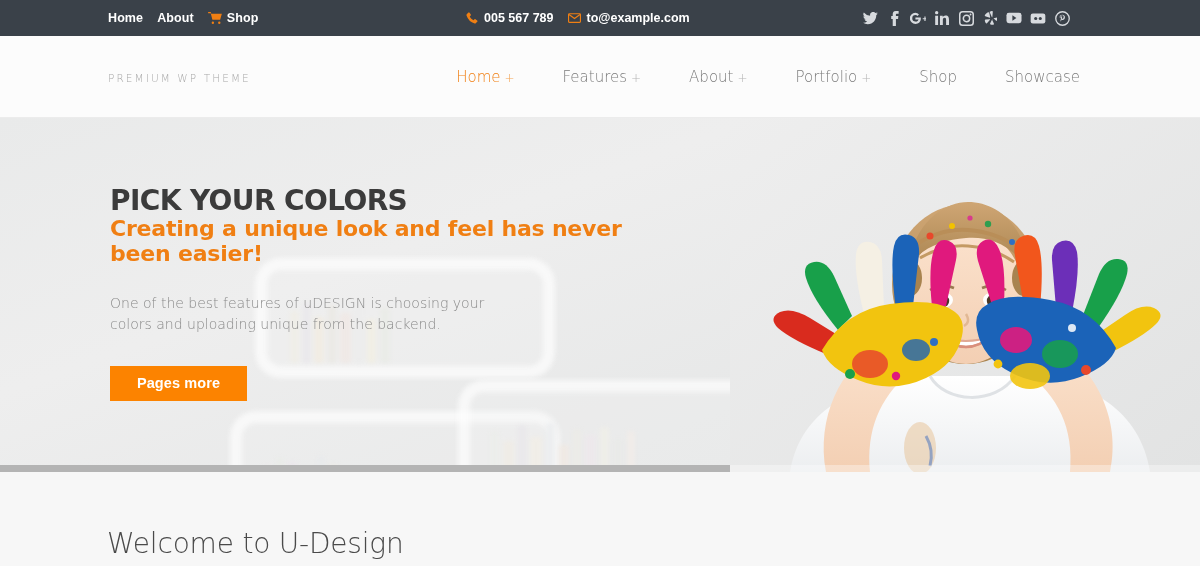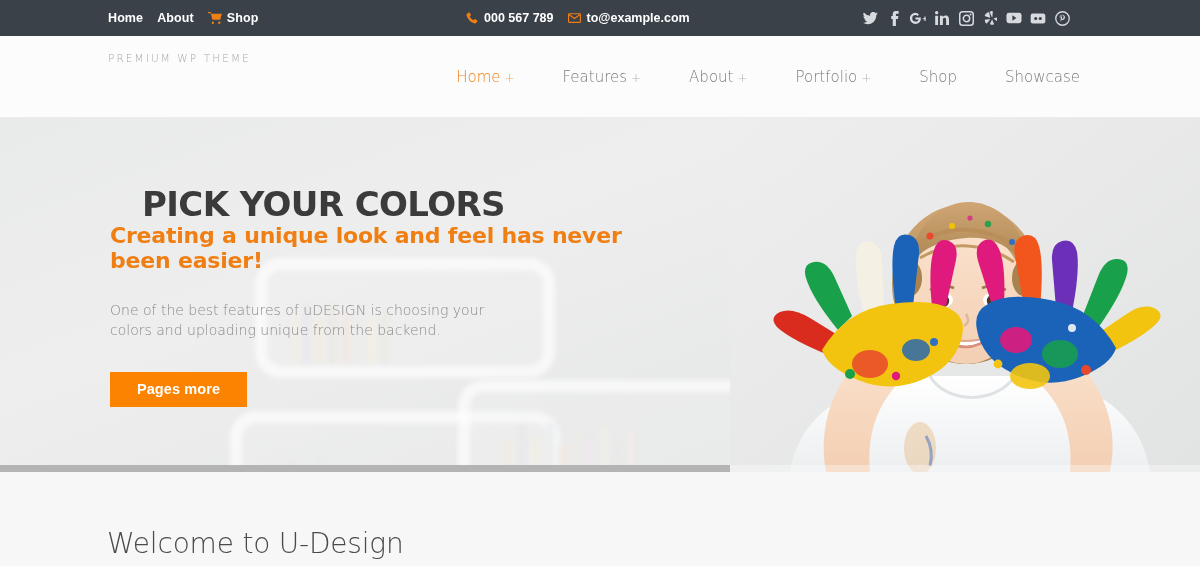--- a/index.html
+++ b/index.html
@@ -107,21 +107,21 @@
   .logo-word {
     font-size: 33px;
     font-weight: 300;
     letter-spacing: 0.5px;
     line-height: 1;
     font-family: "DejaVu Sans", sans-serif;
   }
   .logo-u { color: #f07f13; }
   .logo-design { color: #8c8c8c; }
   .logo-tag {
-    margin-top: 2px;
+    margin-top: 22px;
     font-size: 10.5px;
     letter-spacing: 2.1px;
     color: #a8a8a8;
     font-weight: 300;
     font-family: "DejaVu Sans", sans-serif;
   }
 
   .mainnav {
     position: absolute;
     right: 100px;
@@ -190,27 +190,26 @@
   }
 
   .hero-content {
     position: absolute;
     left: 110px;
     top: 68px;
     width: 560px;
     z-index: 5;
   }
   .hero-title {
-    font-size: 34px;
+    font-size: 28px;
     font-weight: bold;
     color: #3b3b3b;
     letter-spacing: -0.6px;
     line-height: 1.08;
     font-family: "DejaVu Sans", sans-serif;
-    margin-left: 32px;
   }
   .hero-sub {
     font-size: 22px;
     color: #f07f13;
     font-weight: 600;
     letter-spacing: -0.2px;
     font-family: "DejaVu Sans", sans-serif;
   }
   .hero-text {
     margin-top: 27px;
@@ -293,21 +292,21 @@
     </a>
   </div>
 
   <div class="topbar-center">
     <a class="contact-item" href="#">
       <span class="ci">
         <svg width="12" height="12" viewBox="0 0 16 16">
             <path fill="#f07f13" d="M3.2.8 1 3c-.4.4-.5 1-.3 1.5A17 17 0 0 0 11.5 15.3c.5.2 1.1.1 1.5-.3l2.2-2.2c.4-.4.4-1 0-1.3l-2.6-1.9c-.4-.3-.9-.2-1.2.1L10 11c-2-1-3.9-2.9-5-5l1.3-1.4c.3-.3.4-.8.1-1.2L4.5.8c-.3-.4-.9-.4-1.3 0z"></path>
           </svg>
       </span>
-      <span>000 567 789</span>
+      <span>005 567 789</span>
     </a>
     <a class="contact-item" href="#">
       <span class="ci">
         <svg width="13" height="10" viewBox="0 0 16 12">
             <rect x="0.7" y="0.7" width="14.6" height="10.6" rx="1" fill="none" stroke="#f07f13" stroke-width="1.4"></rect>
             <path d="M1.2 1.6 8 6.6l6.8-5" fill="none" stroke="#f07f13" stroke-width="1.4"></path>
           </svg>
       </span>
       <span>to@example.com</span>
     </a>

